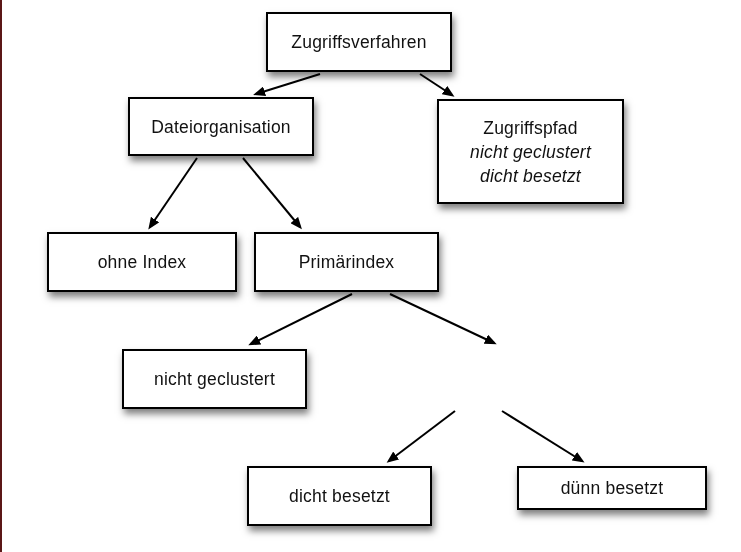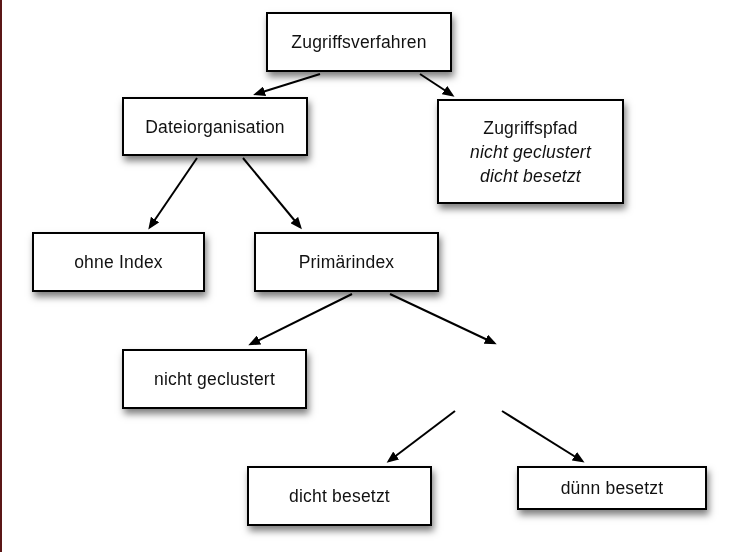--- a/index.html
+++ b/index.html
@@ -36,23 +36,23 @@
     text-align: center;
     color: #111111;
     font-size: 17.5px;
     letter-spacing: 0.2px;
   }
   .node .line { line-height: 24px; white-space: nowrap; }
   .node .italic { font-style: italic; }
 
   
   #n-zugriffsverfahren { left: 266px; top: 12px;  width: 186px; height: 60px; }
-  #n-dateiorganisation { left: 122px; top: 97px;  width: 186px; height: 59px; }
+  #n-dateiorganisation { left: 128px; top: 97px;  width: 186px; height: 59px; }
   #n-zugriffspfad      { left: 437px; top: 99px;  width: 187px; height: 105px; }
-  #n-ohne-index        { left: 32px;  top: 232px; width: 173px; height: 60px; }
+  #n-ohne-index        { left: 47px;  top: 232px; width: 190px; height: 60px; }
   #n-primaerindex      { left: 254px; top: 232px; width: 185px; height: 60px; text-align: right; }
   #n-nicht-geclustert  { left: 122px; top: 349px; width: 185px; height: 60px; }
   #n-geclustert        { left: 396px; top: 348px; width: 194px; height: 61px; }
   #n-dicht-besetzt     { left: 247px; top: 466px; width: 185px; height: 60px; }
   #n-duenn-besetzt     { left: 517px; top: 466px; width: 190px; height: 44px; }
 </style>
 </head>
 <body>
 
 <div id="canvas">

